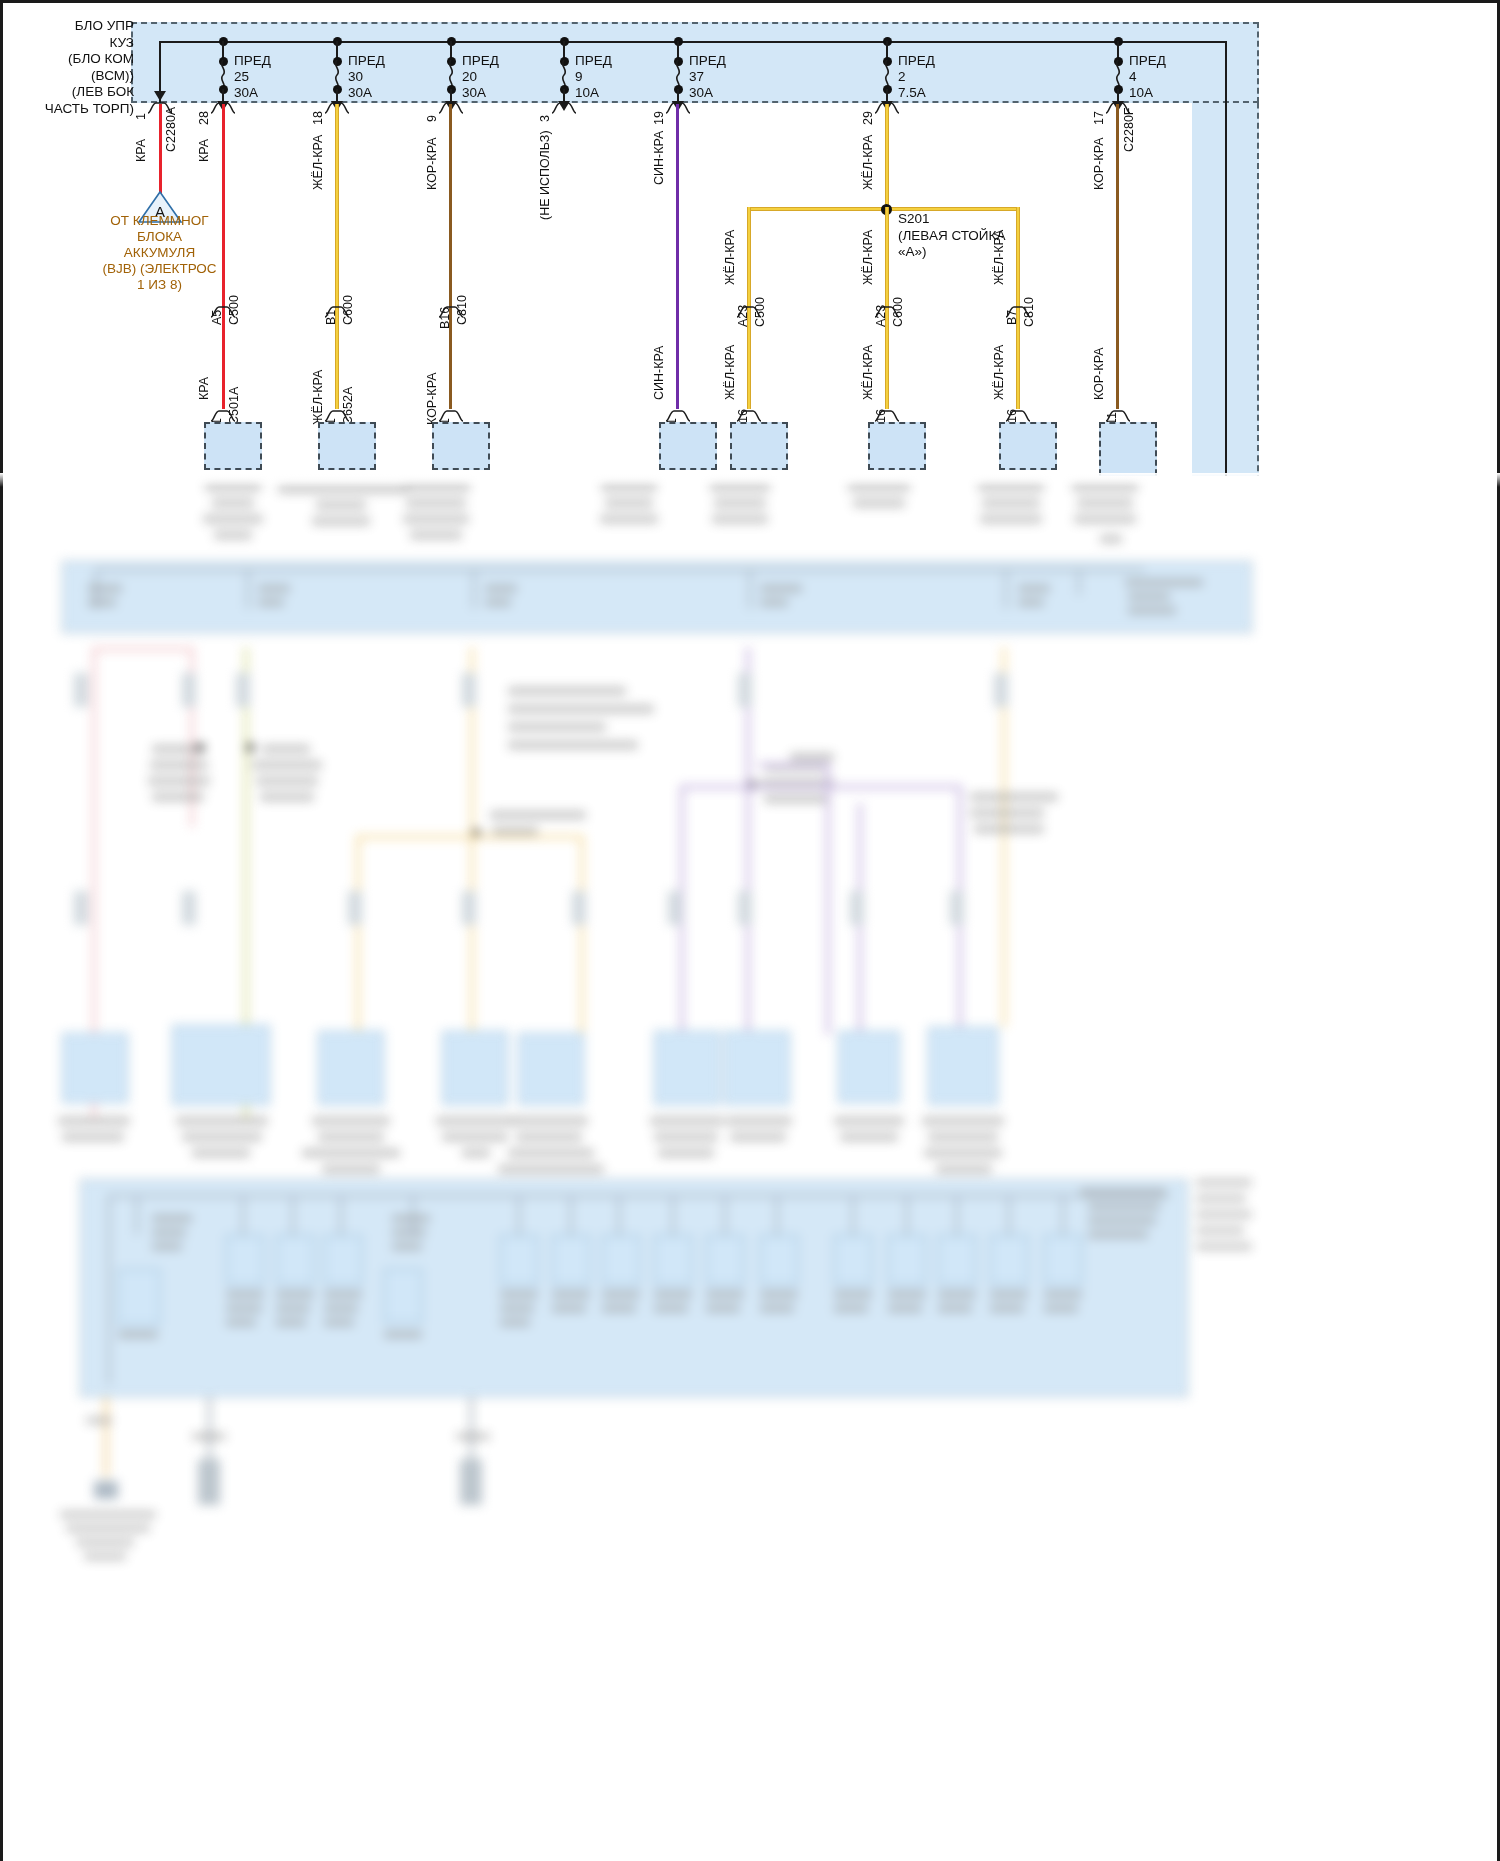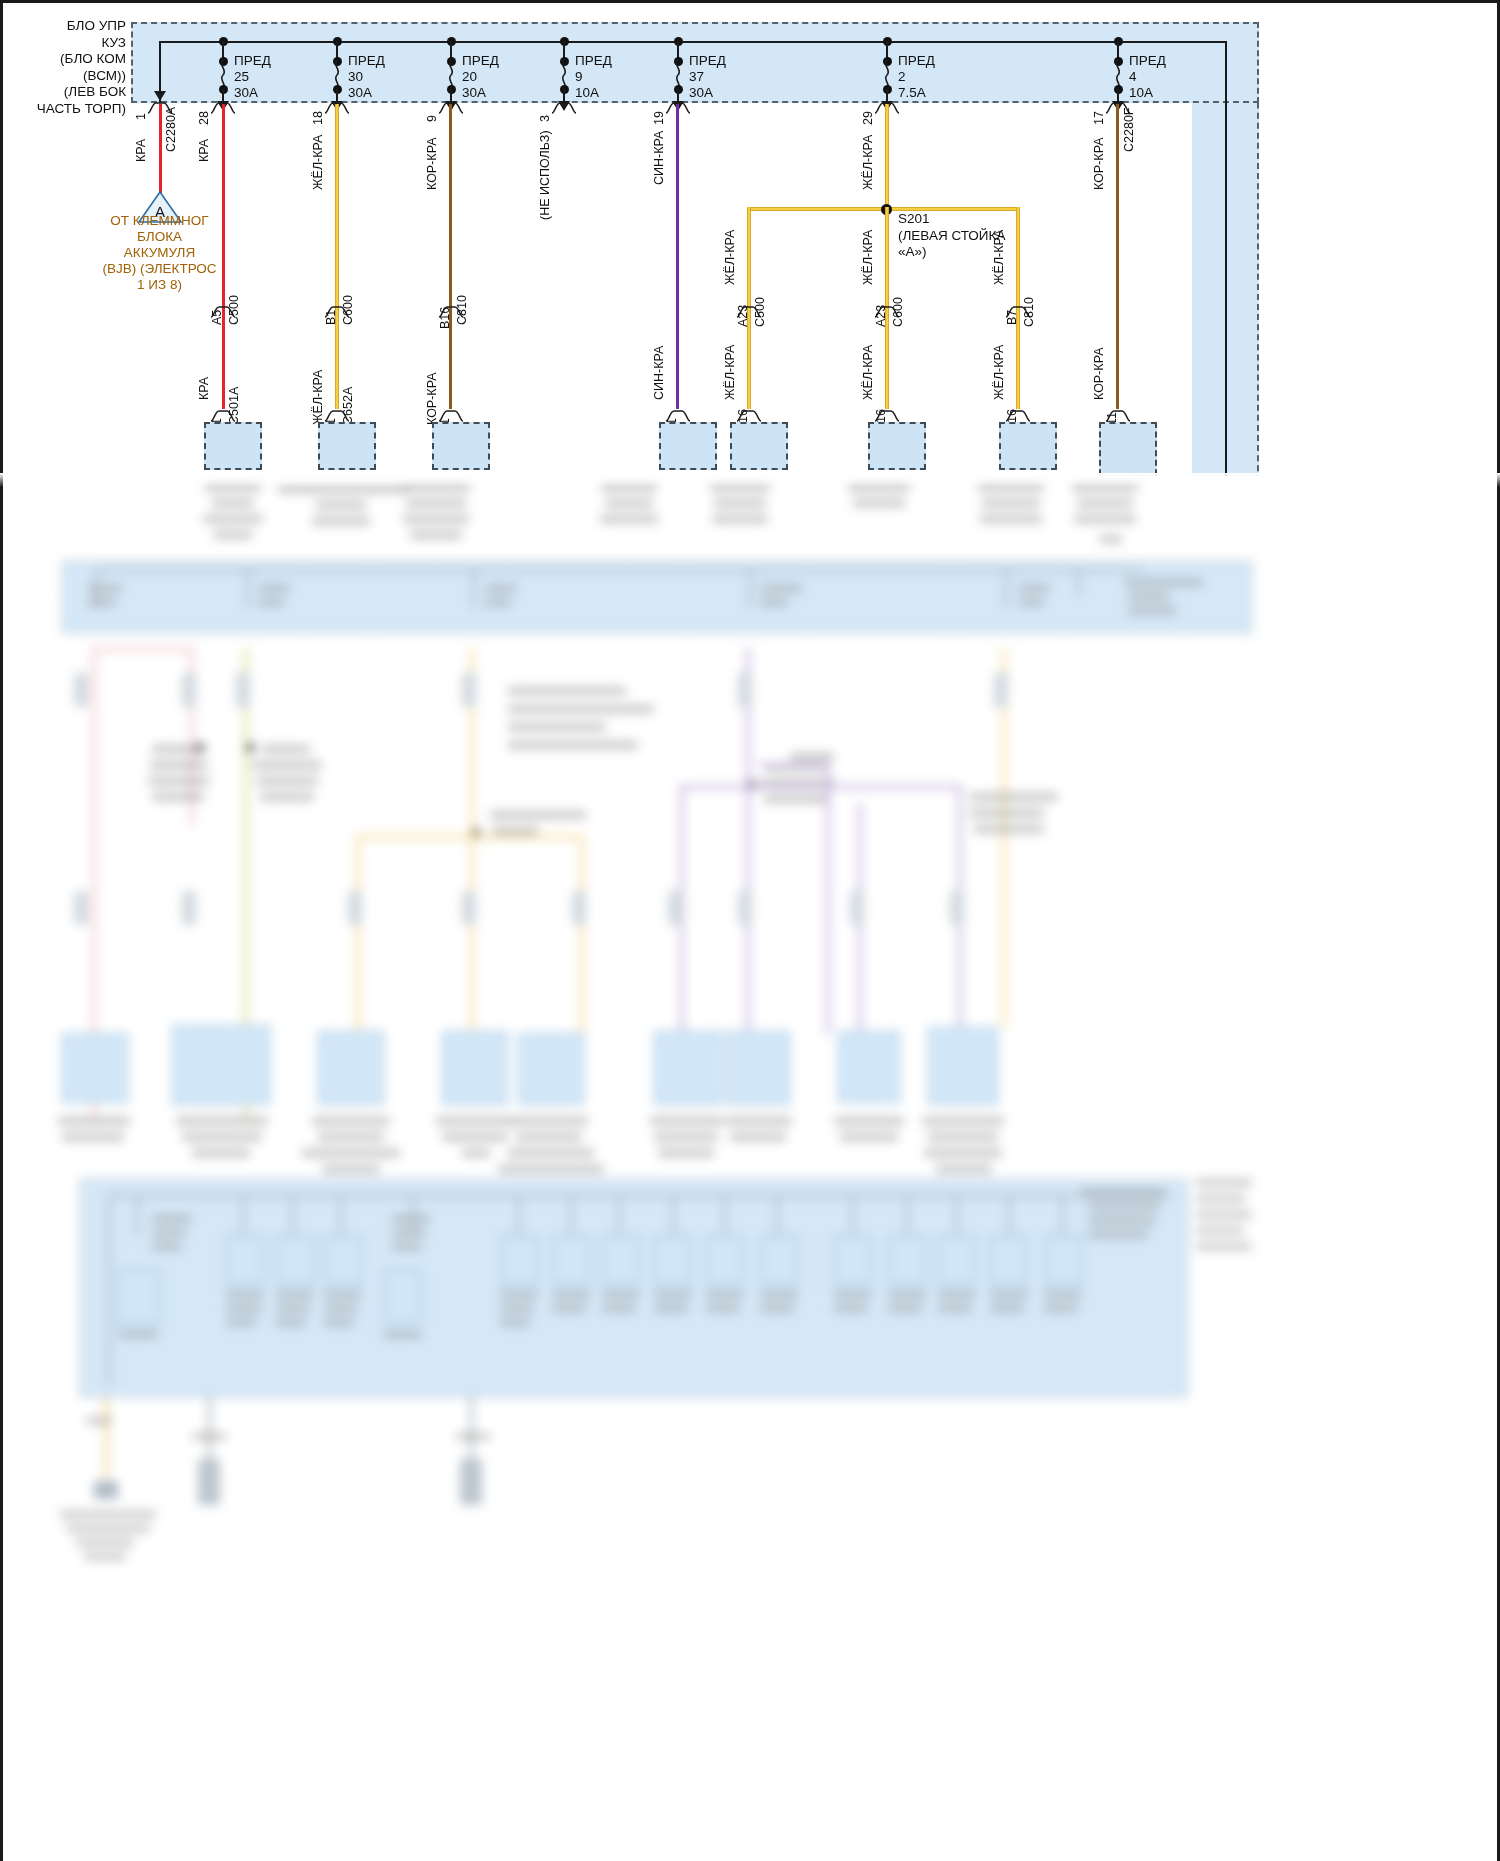--- a/index.html
+++ b/index.html
@@ -50,21 +50,21 @@
   }
   
   .bcm-right-strip {
     position: absolute; left: 1192px; top: 22px;
     width: 67px; height: 560px;
     background: #d3e7f7;
   }
 
   .bcm-label {
     position: absolute;
-    left: 0px; top: 18px;
+    left: 8px; top: 18px;
     width: 126px;
     text-align: right;
     font-size: 13.5px;
     line-height: 16.5px;
     color: #111;
     white-space: pre-line;
   }
 
   
   .bus {

